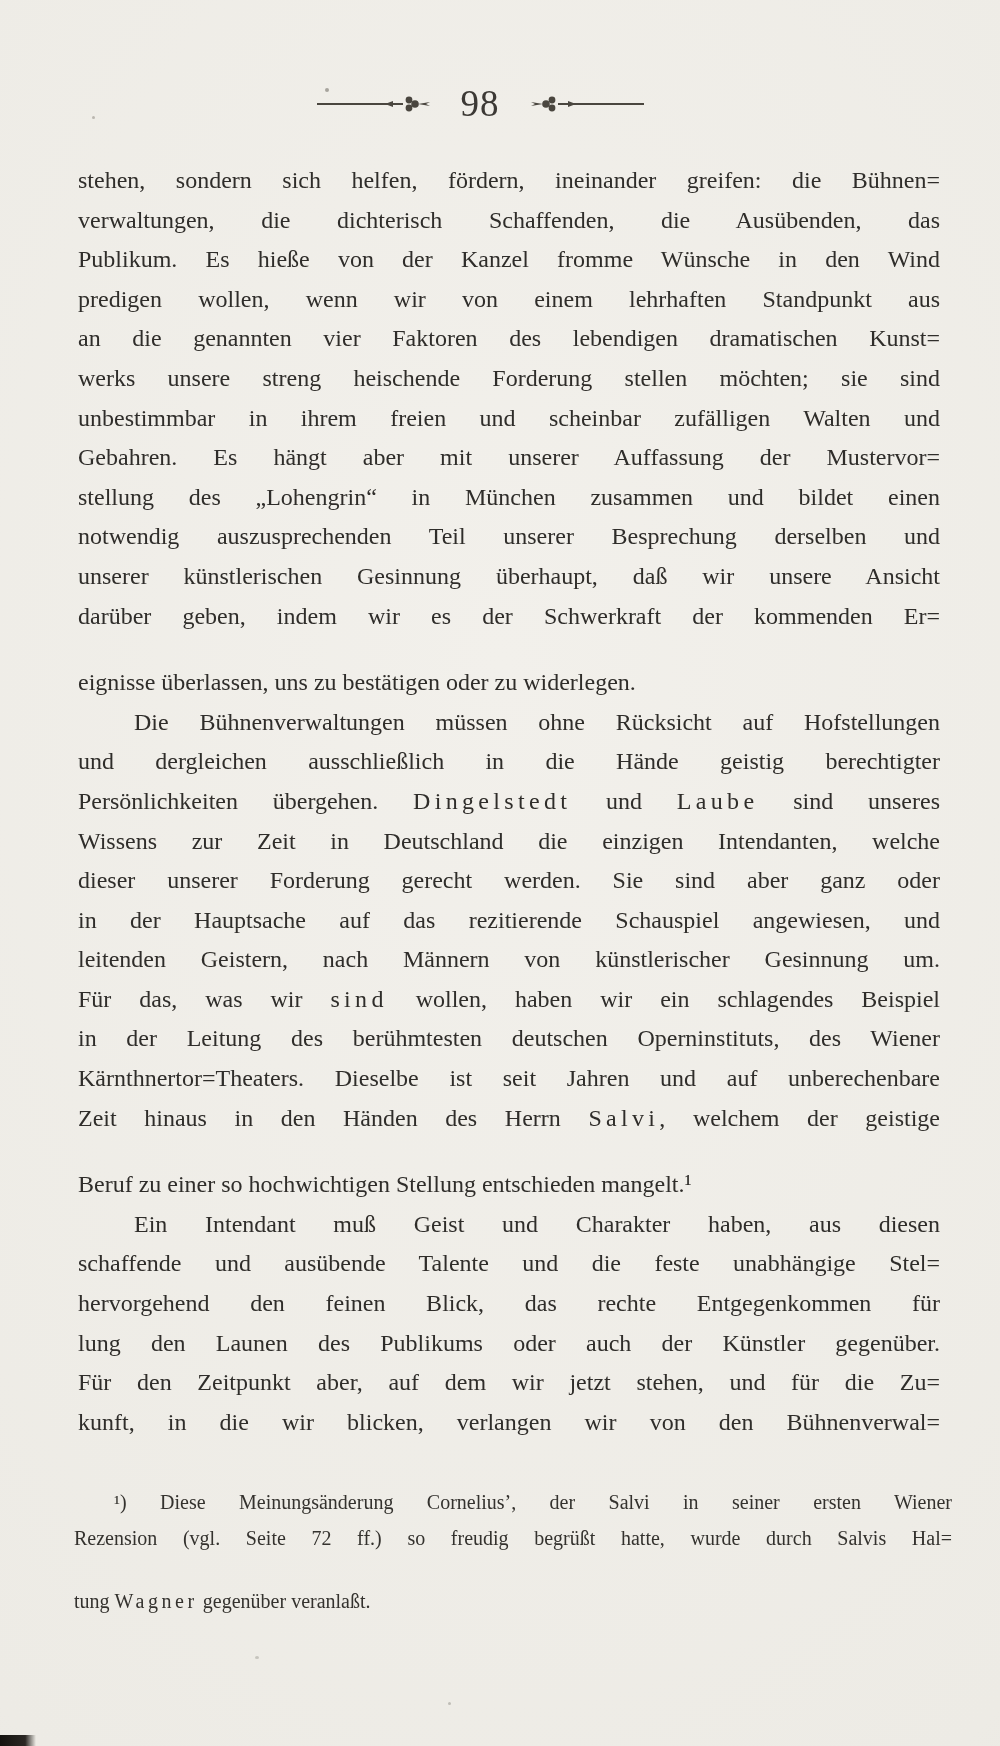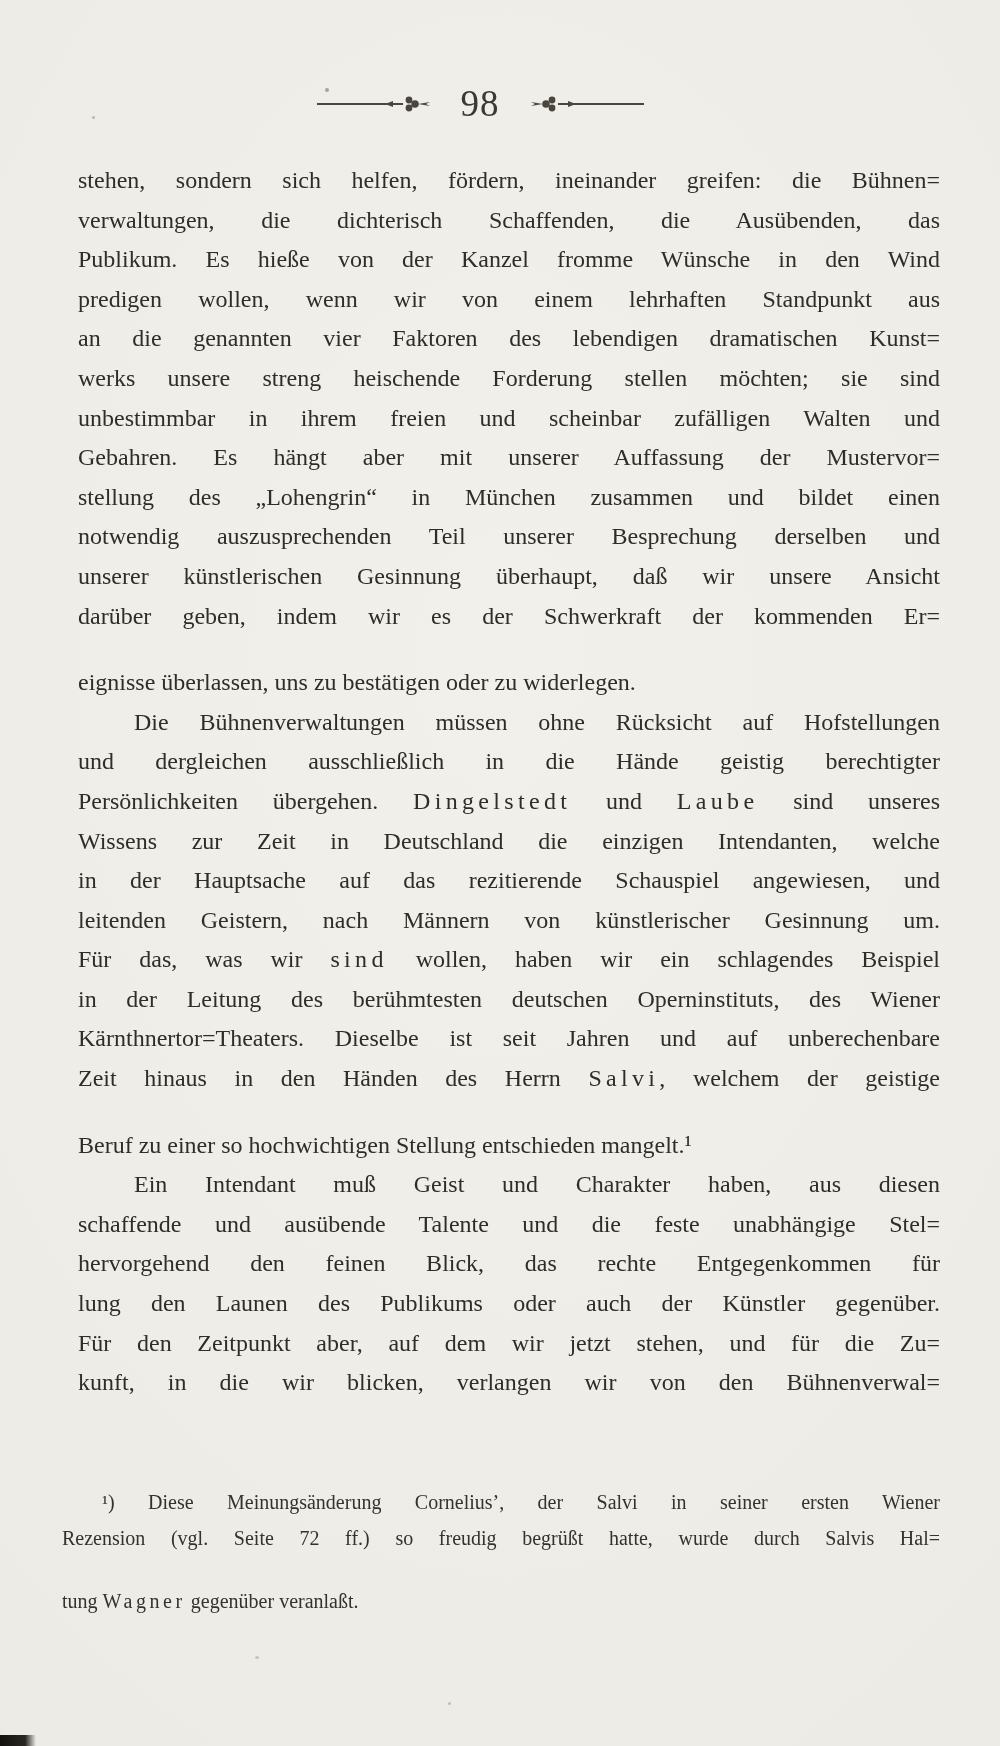--- a/index.html
+++ b/index.html
@@ -28,21 +28,21 @@
   .ln{
     line-height:39.6px;height:39.6px;white-space:normal;
     text-align:justify;text-align-last:justify;
     overflow:hidden;
   }
   .ln.last{text-align-last:left;margin-top:27px;}
   .ln.ind{text-indent:56px;}
   .sp{letter-spacing:.18em;}
   
   .footnote{
-    position:absolute;left:62px;top:1484px;width:878px;
+    position:absolute;left:74px;top:1484px;width:878px;
     font-size:20px;color:#34322e;
   }
   .footnote .ln{line-height:36px;height:36px;}
   .footnote .ln.ind{text-indent:40px;}
   
   .speck{position:absolute;border-radius:50%;background:#6b675f;}
   .edge-bar{
     position:absolute;left:0;bottom:0;width:36px;height:11px;
     background:linear-gradient(90deg,#14120f 0%,#2a2723 70%,rgba(42,39,35,0) 100%);
   }
@@ -83,20 +83,21 @@
     <div class="ln">Gebahren.  Es hängt aber mit unserer Auffassung der Mustervor=</div>
     <div class="ln">stellung des „Lohengrin“ in München zusammen und bildet einen</div>
     <div class="ln">notwendig auszusprechenden Teil unserer Besprechung derselben und</div>
     <div class="ln">unserer künstlerischen Gesinnung überhaupt, daß wir unsere Ansicht</div>
     <div class="ln">darüber geben, indem wir es der Schwerkraft der kommenden Er=</div>
     <div class="ln last">eignisse überlassen, uns zu bestätigen oder zu widerlegen.</div>
     <div class="ln ind">Die Bühnenverwaltungen müssen ohne Rücksicht auf Hofstellungen</div>
     <div class="ln">und dergleichen ausschließlich in die Hände geistig berechtigter</div>
     <div class="ln"><span>Persönlichkeiten übergehen.  </span><span class="sp">Dingelstedt</span><span> und </span><span class="sp">Laube</span><span> sind unseres</span></div>
     <div class="ln">Wissens zur Zeit in Deutschland die einzigen Intendanten, welche</div>
+    <div class="ln">dieser unserer Forderung gerecht werden.  Sie sind aber ganz oder</div>
     <div class="ln">in der Hauptsache auf das rezitierende Schauspiel angewiesen, und</div>
     <div class="ln">leitenden Geistern, nach Männern von künstlerischer Gesinnung um.</div>
     <div class="ln"><span>Für das, was wir </span><span class="sp">sind</span><span> wollen, haben wir ein schlagendes Beispiel</span></div>
     <div class="ln">in der Leitung des berühmtesten deutschen Operninstituts, des Wiener</div>
     <div class="ln">Kärnthnertor=Theaters.  Dieselbe ist seit Jahren und auf unberechenbare</div>
     <div class="ln"><span>Zeit hinaus in den Händen des Herrn </span><span class="sp">Salvi</span><span>, welchem der geistige</span></div>
     <div class="ln last">Beruf zu einer so hochwichtigen Stellung entschieden mangelt.¹</div>
     <div class="ln ind">Ein Intendant muß Geist und Charakter haben, aus diesen</div>
     <div class="ln">schaffende und ausübende Talente und die feste unabhängige Stel=</div>
     <div class="ln">hervorgehend den feinen Blick, das rechte Entgegenkommen für</div>

